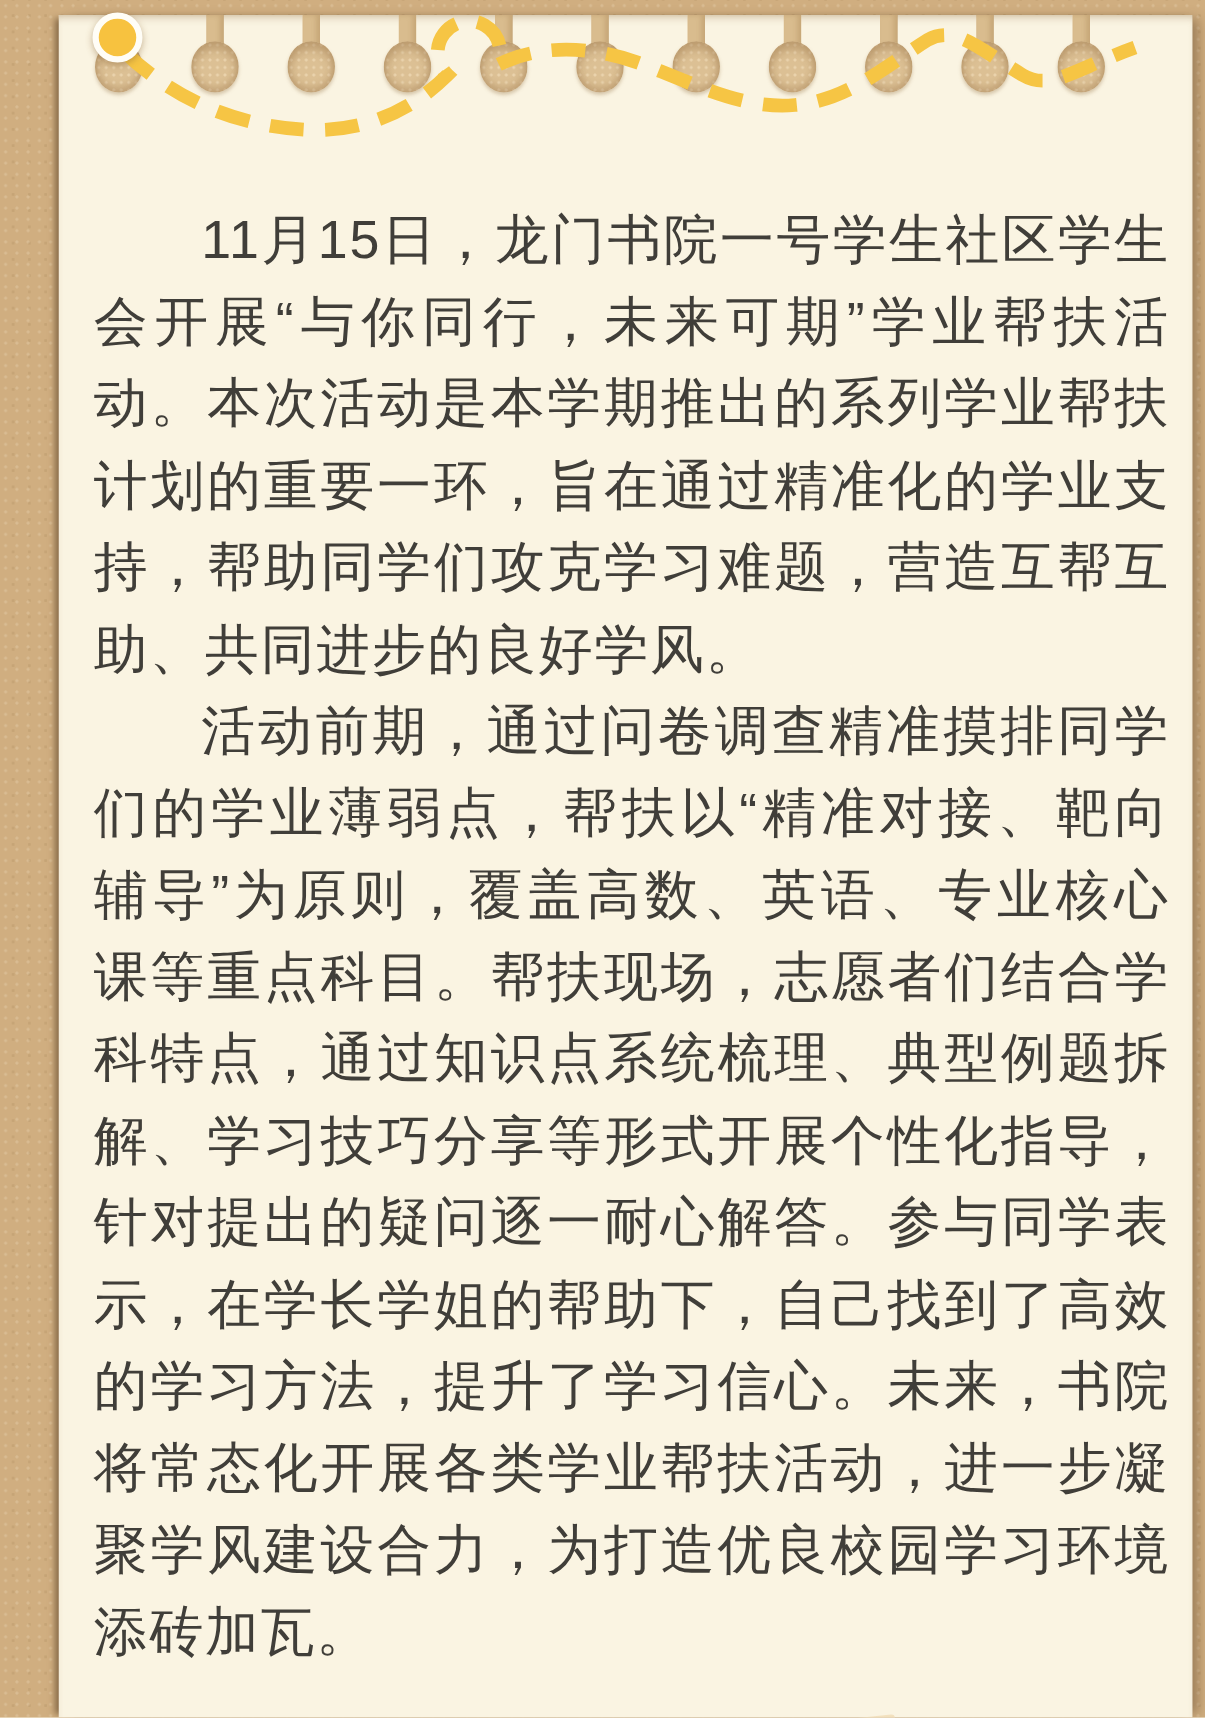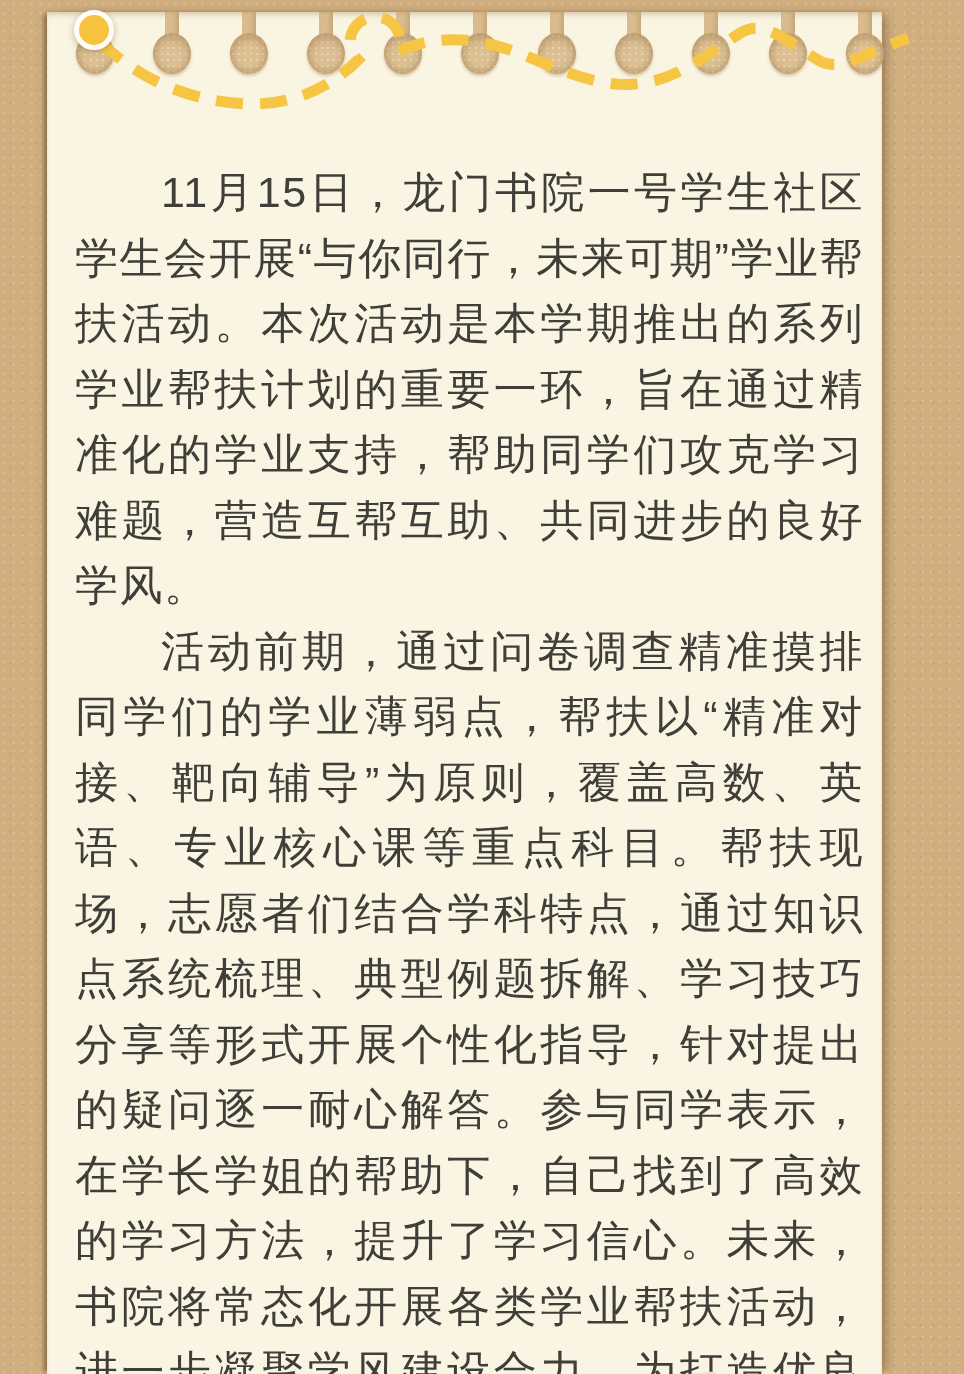--- a/index.html
+++ b/index.html
@@ -10,21 +10,21 @@
     background-image:
       radial-gradient(rgba(255,245,225,.20) 1px, transparent 1.4px),
       radial-gradient(rgba(130,95,50,.13) 1px, transparent 1.4px);
     background-size: 9px 9px, 13px 13px;
     background-position: 0 0, 4px 6px;
     font-family: "Liberation Sans", "DejaVu Sans", sans-serif;
   }
 
   .paper {
     position: absolute; left: 47px; top: 12px;
-    width: 835px; height: 1362px;
+    width: 907px; height: 1362px;
     background: #faf4e2;
     box-shadow:
       -5px 0 5px -2px rgba(85,62,34,.60),
        7px 0 9px -3px rgba(90,65,38,.45),
        inset 0 5px 7px -4px rgba(140,105,60,.45);
   }
 
   
   .holes {
     position: absolute; top: 0; left: 29px;

